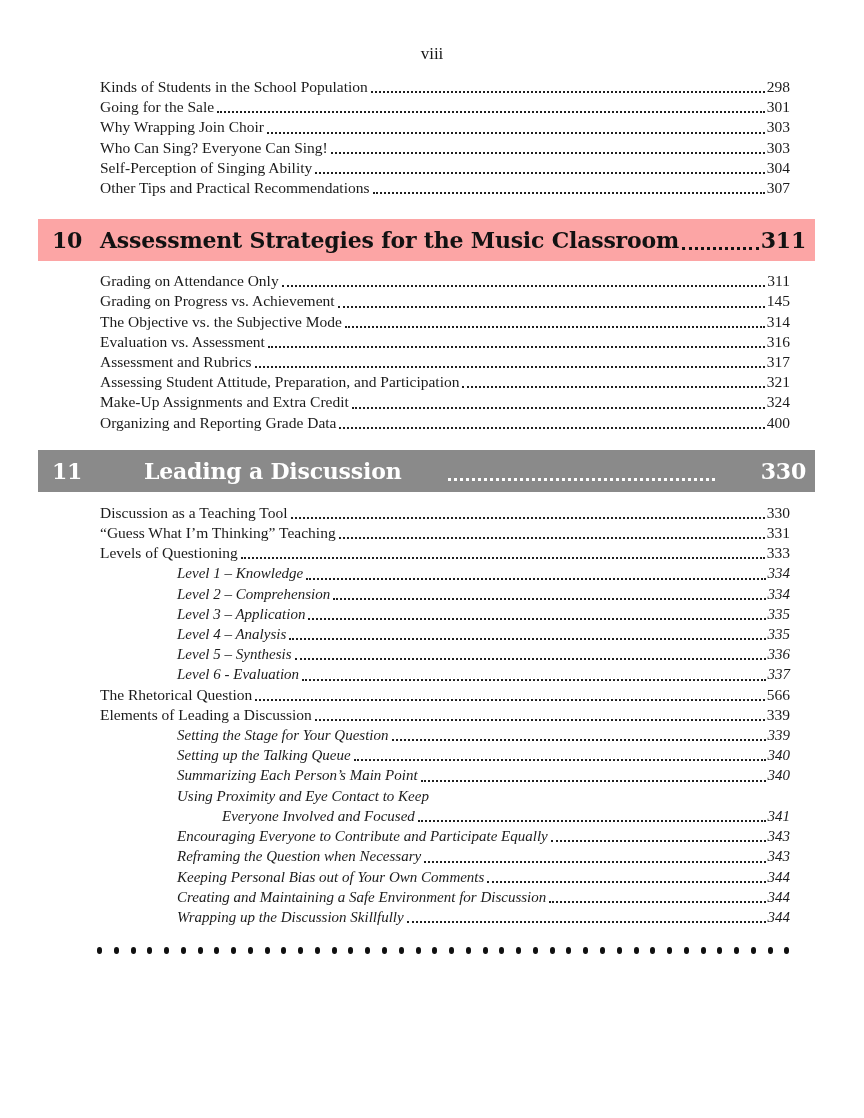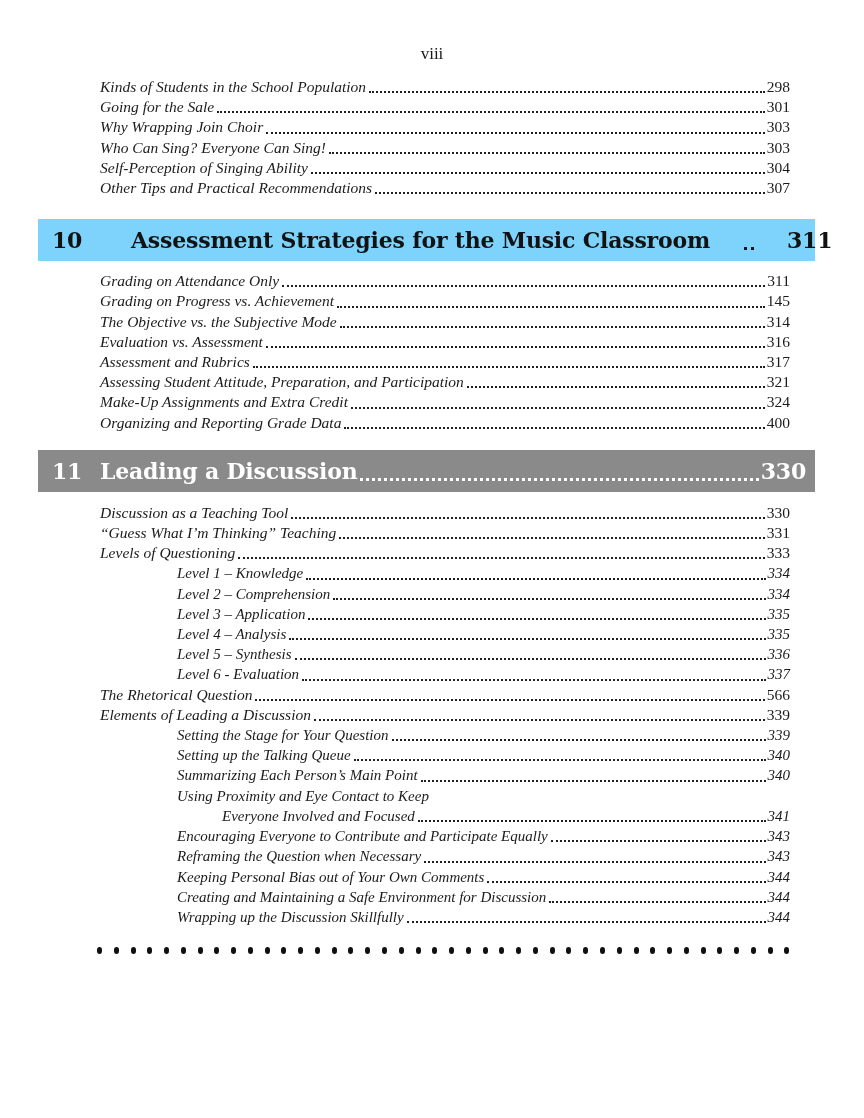--- a/index.html
+++ b/index.html
@@ -28,21 +28,21 @@
     align-items: flex-end;
     box-sizing: border-box;
     margin-left: 100px;
     width: 690px;
     line-height: 20.2px;
     font-size: 15.5px;
   }
   .toc-row.ind1 { padding-left: 77px; }
   .toc-row.ind2 { padding-left: 122px; }
   .toc-row.it { font-style: italic; font-size: 15px; align-items: flex-end; }
-  .toc-title { flex: none; white-space: nowrap; font-style: italic; }
+  .toc-title { flex: none; white-space: nowrap; }
   .toc-page  { flex: none; white-space: nowrap; }
   .leader {
     flex: 1;
     min-width: 8px;
     border-bottom: 2px dotted #1f1f1f;
     margin: 0 2px 4px 3px;
     align-self: flex-end;
   }
   
   .chapter-bar {
@@ -50,22 +50,22 @@
     align-items: center;
     box-sizing: border-box;
     margin-left: 38px;
     width: 777px;
     height: 42px;
     font-family: "DejaVu Serif", serif;
     font-weight: 700;
     font-size: 22px;
     letter-spacing: -0.2px;
   }
-  .chapter-bar.light { background: #7dd3fc; color: #121212; gap: 31px; }
-  .chapter-bar.dark  { background: #8a8a8a; color: #ffffff; }
+  .chapter-bar.light { background: #fca5a5; color: #121212; }
+  .chapter-bar.dark  { background: #8a8a8a; color: #ffffff; gap: 44px; }
   .ch-num { flex: none; width: 62px; padding-left: 14px; box-sizing: border-box; }
   .ch-title { flex: none; white-space: nowrap; }
   .bar-leader {
     flex: 1;
     min-width: 10px;
     border-bottom: 3px dotted currentColor;
     margin: 0 2px 11px 3px;
     align-self: flex-end;
   }
   .ch-page { flex: none; padding-right: 9px; }

